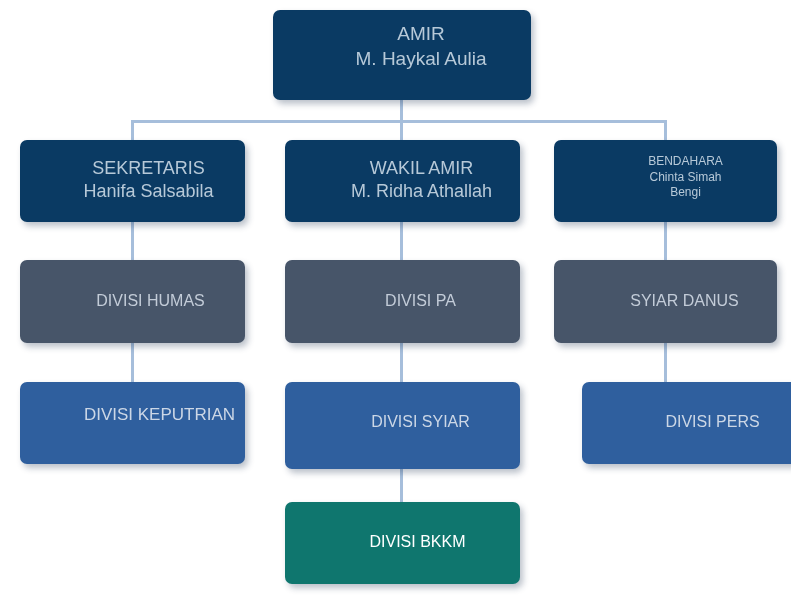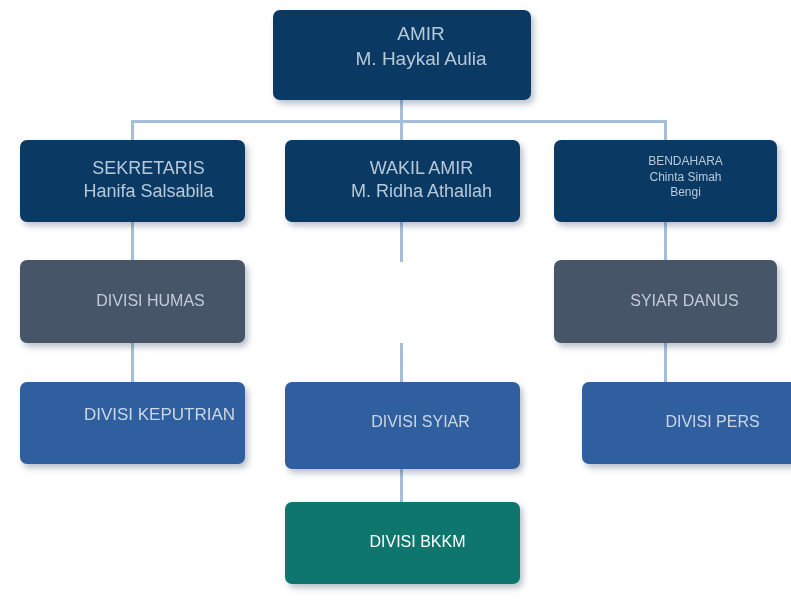--- a/index.html
+++ b/index.html
@@ -160,20 +160,23 @@
   <div class="node lvl-officer" id="node-bendahara">
     <span class="node-text">BENDAHARA
 Chinta Simah
 Bengi</span>
   </div>
 
   <div class="node lvl-grey" id="node-divisi-humas">
     <span class="node-text">DIVISI HUMAS</span>
   </div>
 
+  <div class="node lvl-grey" id="node-divisi-pa">
+    <span class="node-text">DIVISI PA</span>
+  </div>
 
   <div class="node lvl-grey" id="node-divisi-danus">
     <span class="node-text">SYIAR DANUS</span>
   </div>
 
   <div class="node lvl-blue" id="node-divisi-keputrian">
     <span class="node-text">DIVISI KEPUTRIAN</span>
   </div>
 
   <div class="node lvl-blue" id="node-divisi-syiar">

